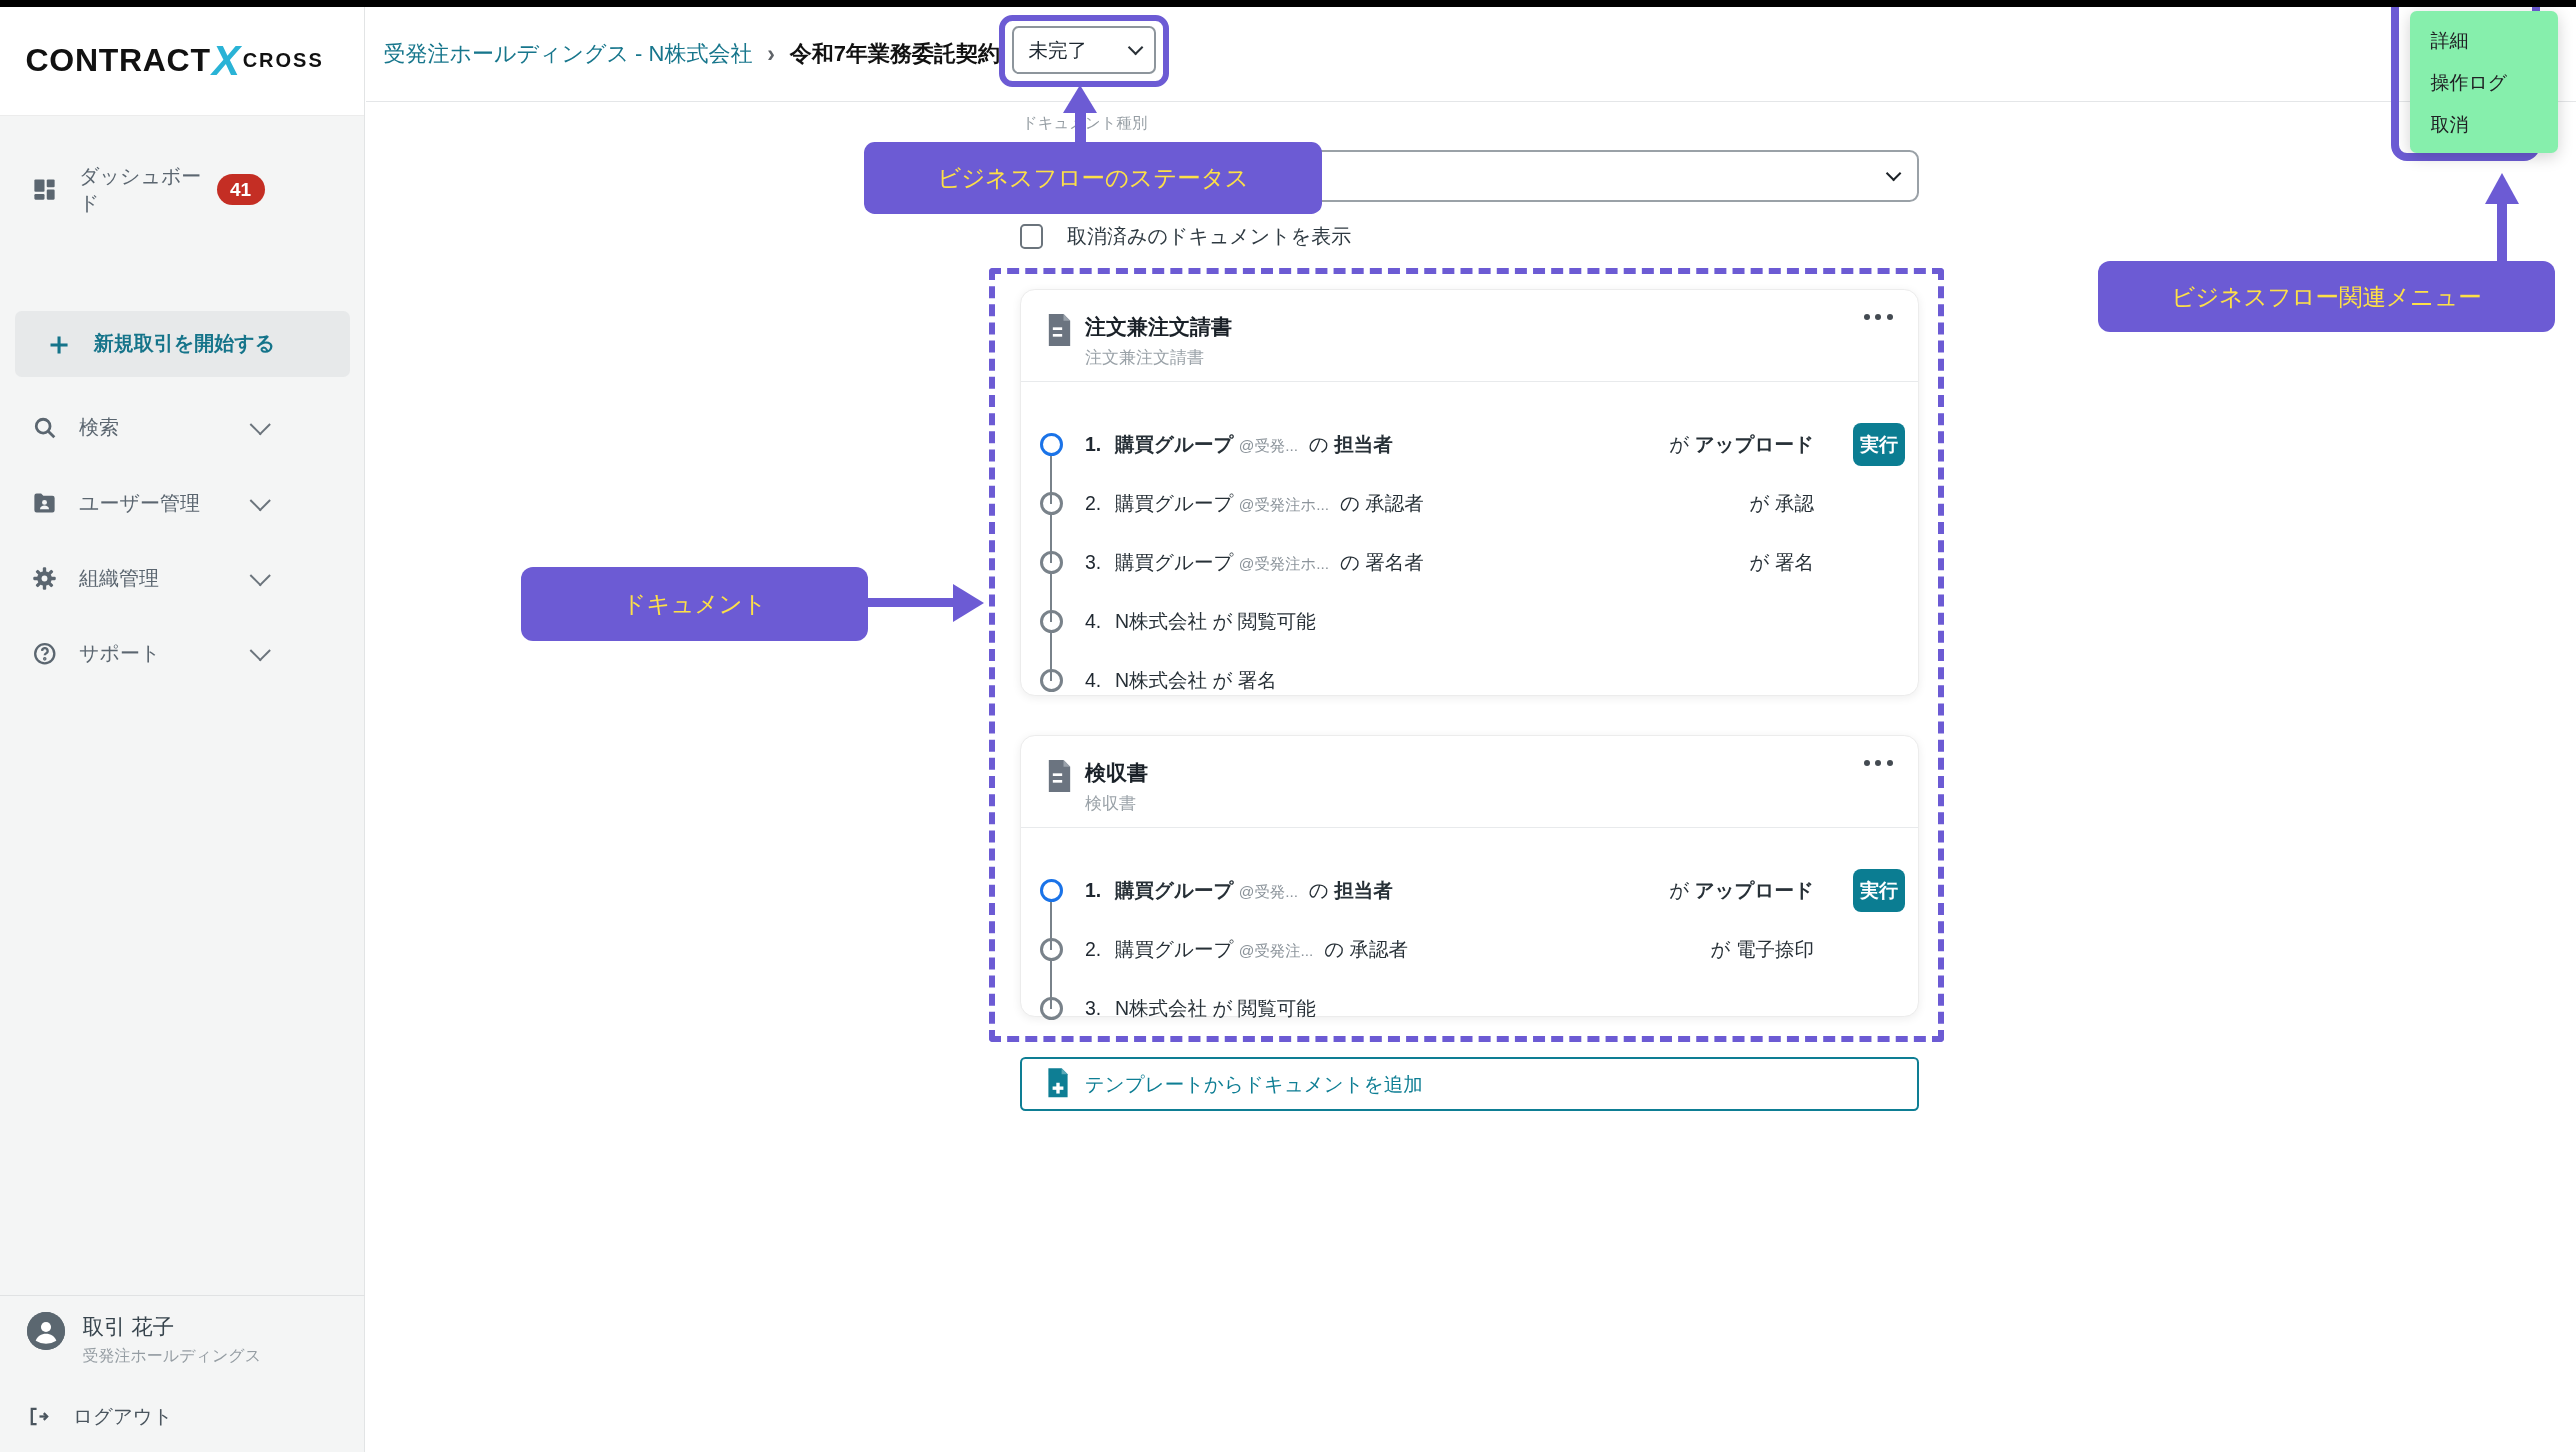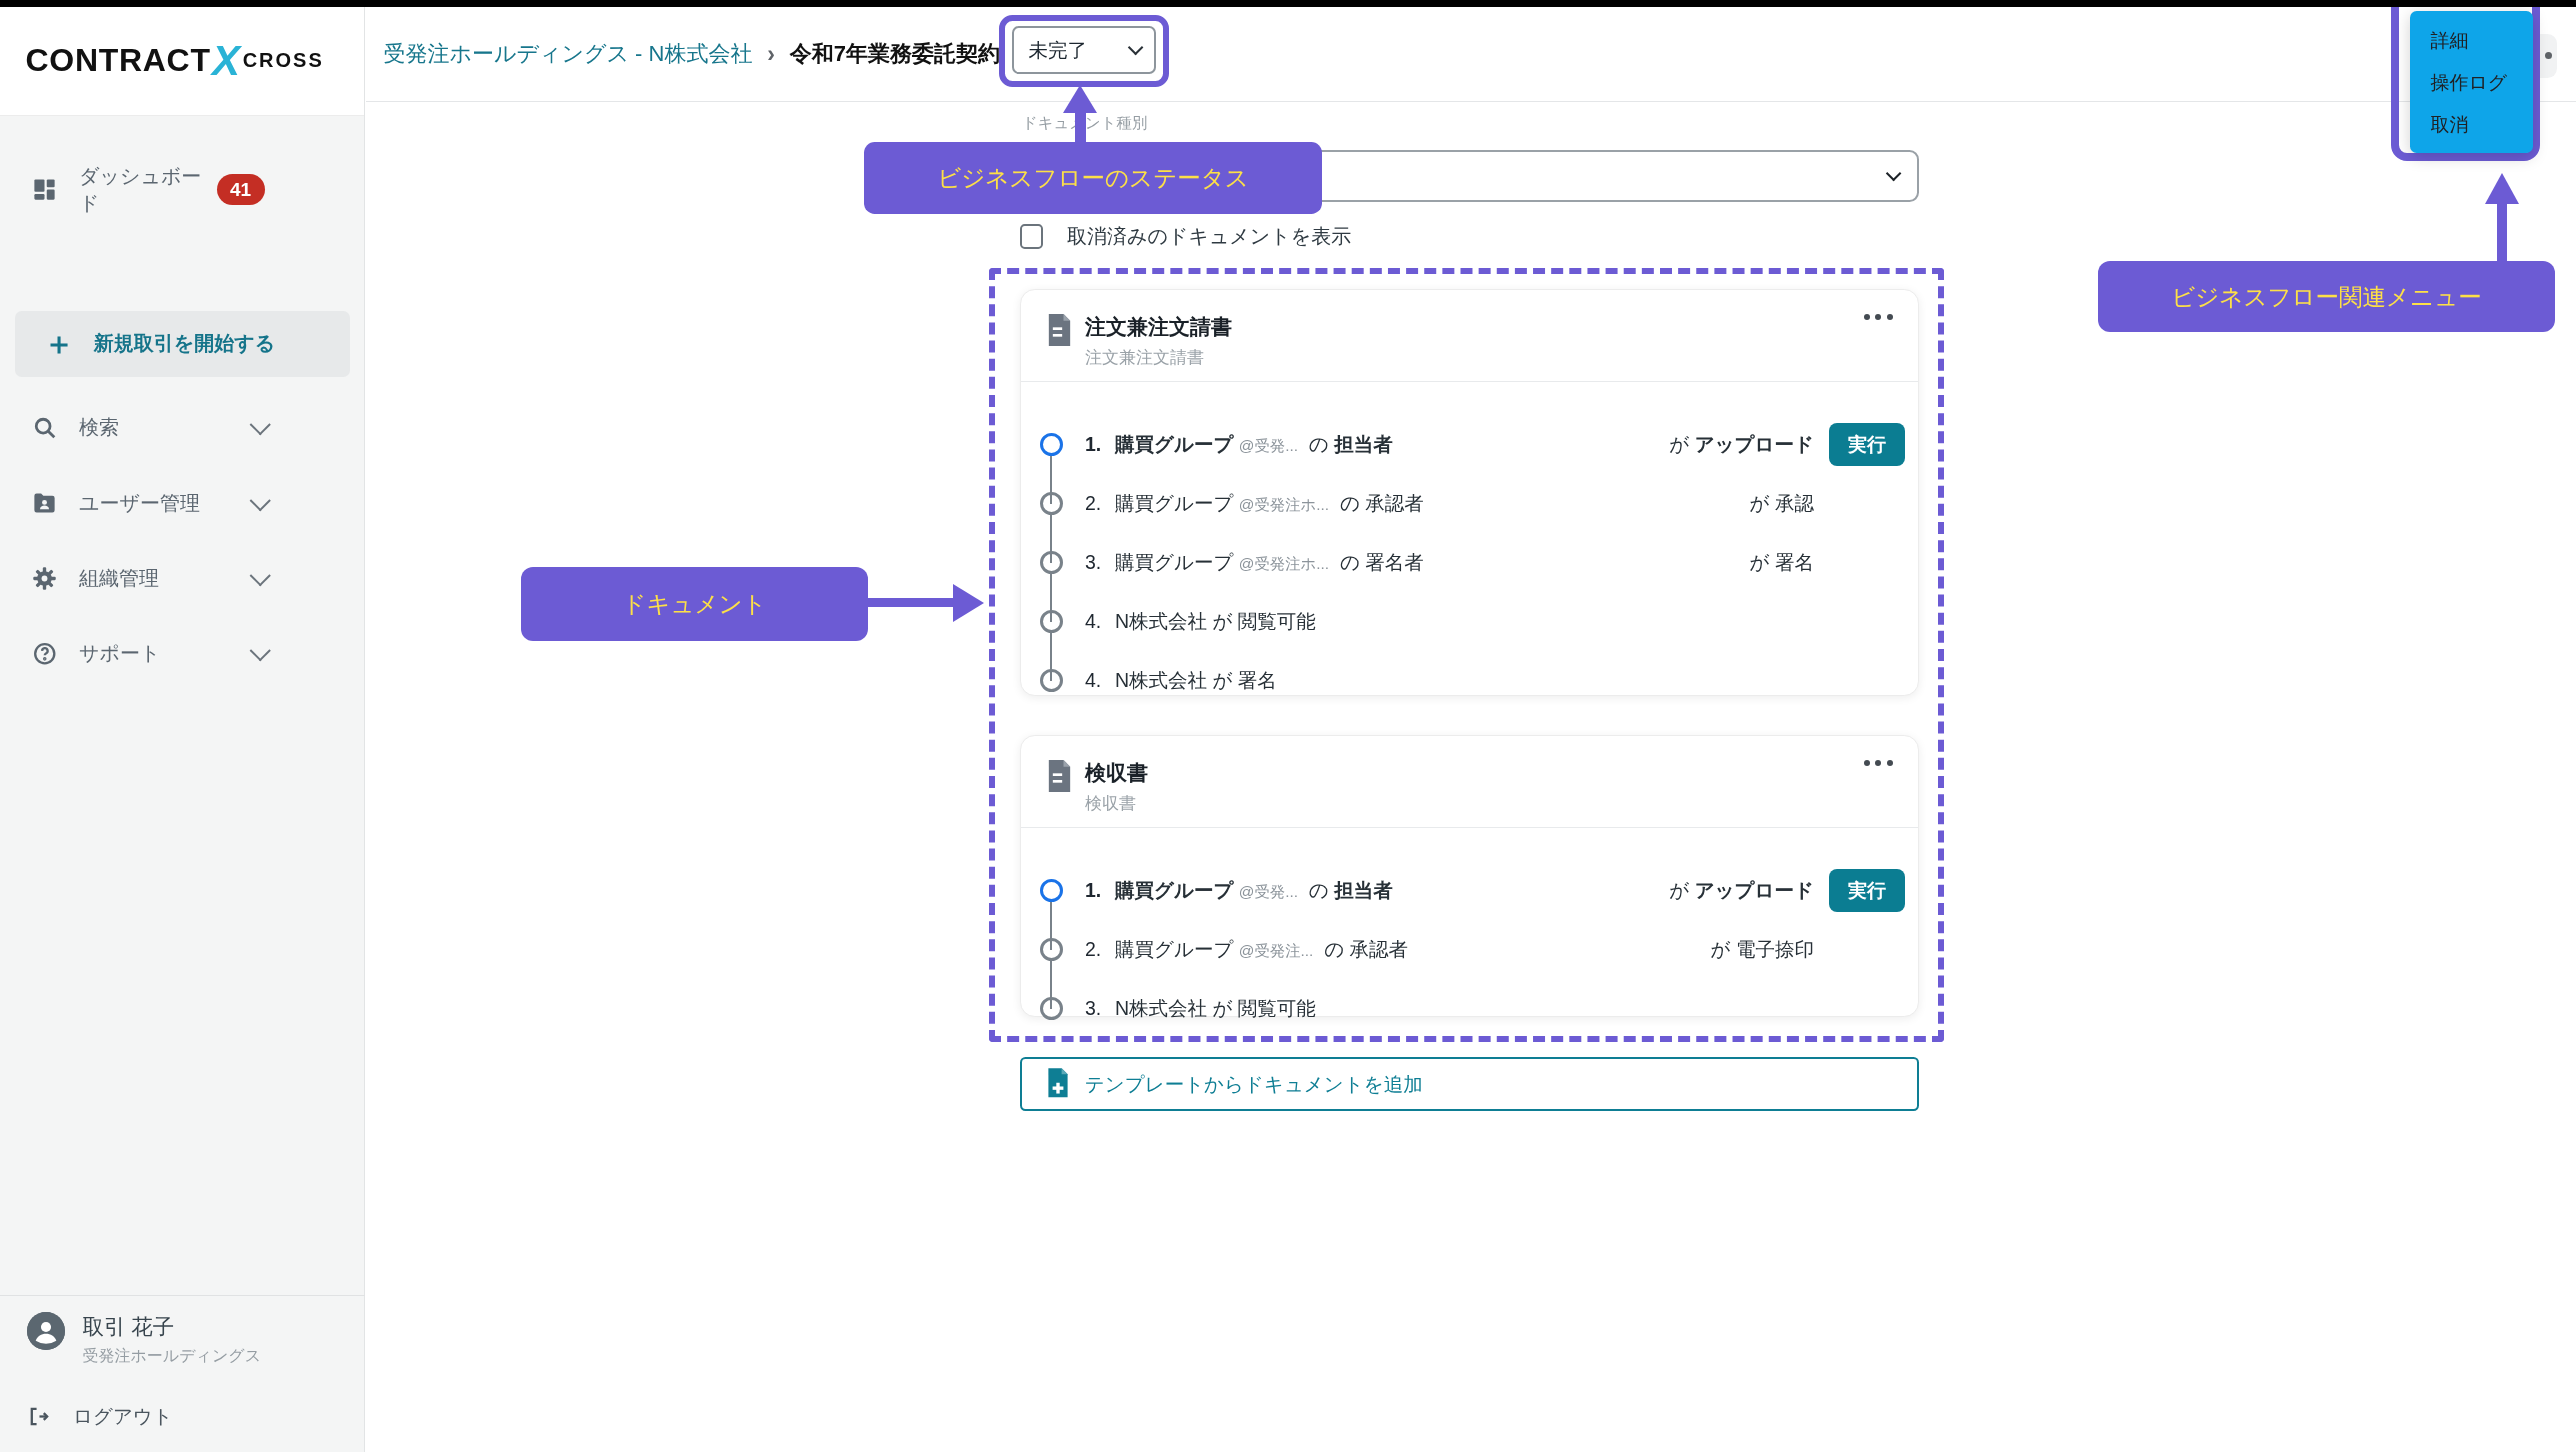--- a/index.html
+++ b/index.html
@@ -55,21 +55,21 @@
   .status-select .val { font-size:19.5px; color:#1d2730; }
   .status-select .chev { margin-left:auto; width:11.4px; height:11.4px; border-right:2.7px solid #2a3138;
     border-bottom:2.7px solid #2a3138; transform:rotate(45deg) translateY(-2.7px); }
 
   
   .kebab-btn { position:absolute; left:2147px; top:27px; width:44px; height:44px; background:#f1f2f3;
     border-radius:9.4px; display:flex; align-items:center; justify-content:center; gap:6px; z-index:11; cursor:pointer;}
   .kebab-btn i { width:7.4px; height:7.4px; border-radius:50%; background:#5f6368; display:block; }
   .menu-ring { position:absolute; left:2391px; top:-17.4px; width:149px; height:178px;
     border:8px solid #6c5bd4; border-radius:16px; z-index:40; }
-  .menu-pop { position:absolute; left:11.4px; top:20px; width:123px; height:142px; background:#0ea5e9;
+  .menu-pop { position:absolute; left:11.4px; top:20px; width:148px; height:142px; background:#86efac;
     border-radius:6.7px; box-shadow:0 4px 16px rgba(0,0,0,.18); padding:9.4px 0; }
   .menu-item { height:42px; display:flex; align-items:center; padding:0 20px; font-size:19px; color:#202124; cursor:pointer; }
 
   
   .doc-type-label { position:absolute; left:1022px; top:113px; font-size:15.4px; color:#959da3; z-index:1; }
   .doc-type-select { position:absolute; left:1020px; top:150px; width:899px; height:52px; background:#fff;
     border:2px solid #9aa1a7; border-radius:9.4px; display:flex; align-items:center; padding:0 20px; z-index:1; cursor:pointer;}
   .doc-type-select .chev { margin-left:auto; width:11.4px; height:11.4px; border-right:2.7px solid #1d2328;
     border-bottom:2.7px solid #1d2328; transform:rotate(45deg) translateY(-2.7px); }
   .checkbox-row { position:absolute; left:1020px; top:223px; display:flex; align-items:center; z-index:1; }
@@ -93,21 +93,21 @@
   .step:not(:first-child)::before { content:""; position:absolute; left:29px; top:-18px; width:2px; height:48px; background:#79828a; }
   .s-circle { position:absolute; left:19px; top:18px; width:23px; height:23px; border-radius:50%;
     border:3.4px solid #79828a; background:transparent; z-index:2; }
   .step:first-child .s-circle { border-color:#1a73e8; background:#fff; }
   .s-num { position:absolute; left:64px; font-size:19.5px; color:#1f2730; }
   .step-main { font-size:19.5px; color:#273037; display:flex; align-items:baseline; white-space:nowrap; }
   .step-main .mention { font-size:15.4px; color:#8b939a; margin:0 5.4px; }
   .step-main .mid { margin:0 5.4px; }
   .step-right { margin-left:auto; font-size:19.5px; color:#273037; white-space:nowrap; }
   .bold { font-weight:800; }
-  .exec-btn { position:absolute; right:-91px; top:8px; width:76px; height:43px; background:#0b7d92; color:#fff;
+  .exec-btn { position:absolute; right:-91px; top:8px; width:52px; height:43px; background:#0b7d92; color:#fff;
     border:none; border-radius:8px; font-size:19px; font-weight:700; cursor:pointer; font-family:Liberation Mono, monospace; }
 
   .tpl-btn { position:absolute; left:1020px; top:1057px; width:899px; height:54px; background:#fff;
     border:2px solid #0e7e94; border-radius:5.4px; display:flex; align-items:center; padding-left:24px; z-index:2; cursor:pointer; }
   .tpl-btn .label { color:#0e7e94; font-size:19.5px; margin-left:14.8px; }
 
   
   .callout { position:absolute; background:#6c5bd4; color:#fde047; font-weight:400; display:flex;
     align-items:center; justify-content:center; z-index:35; }
   .co-status { left:864px; top:142px; width:458px; height:72px; border-radius:10.7px; font-size:23.5px; }

